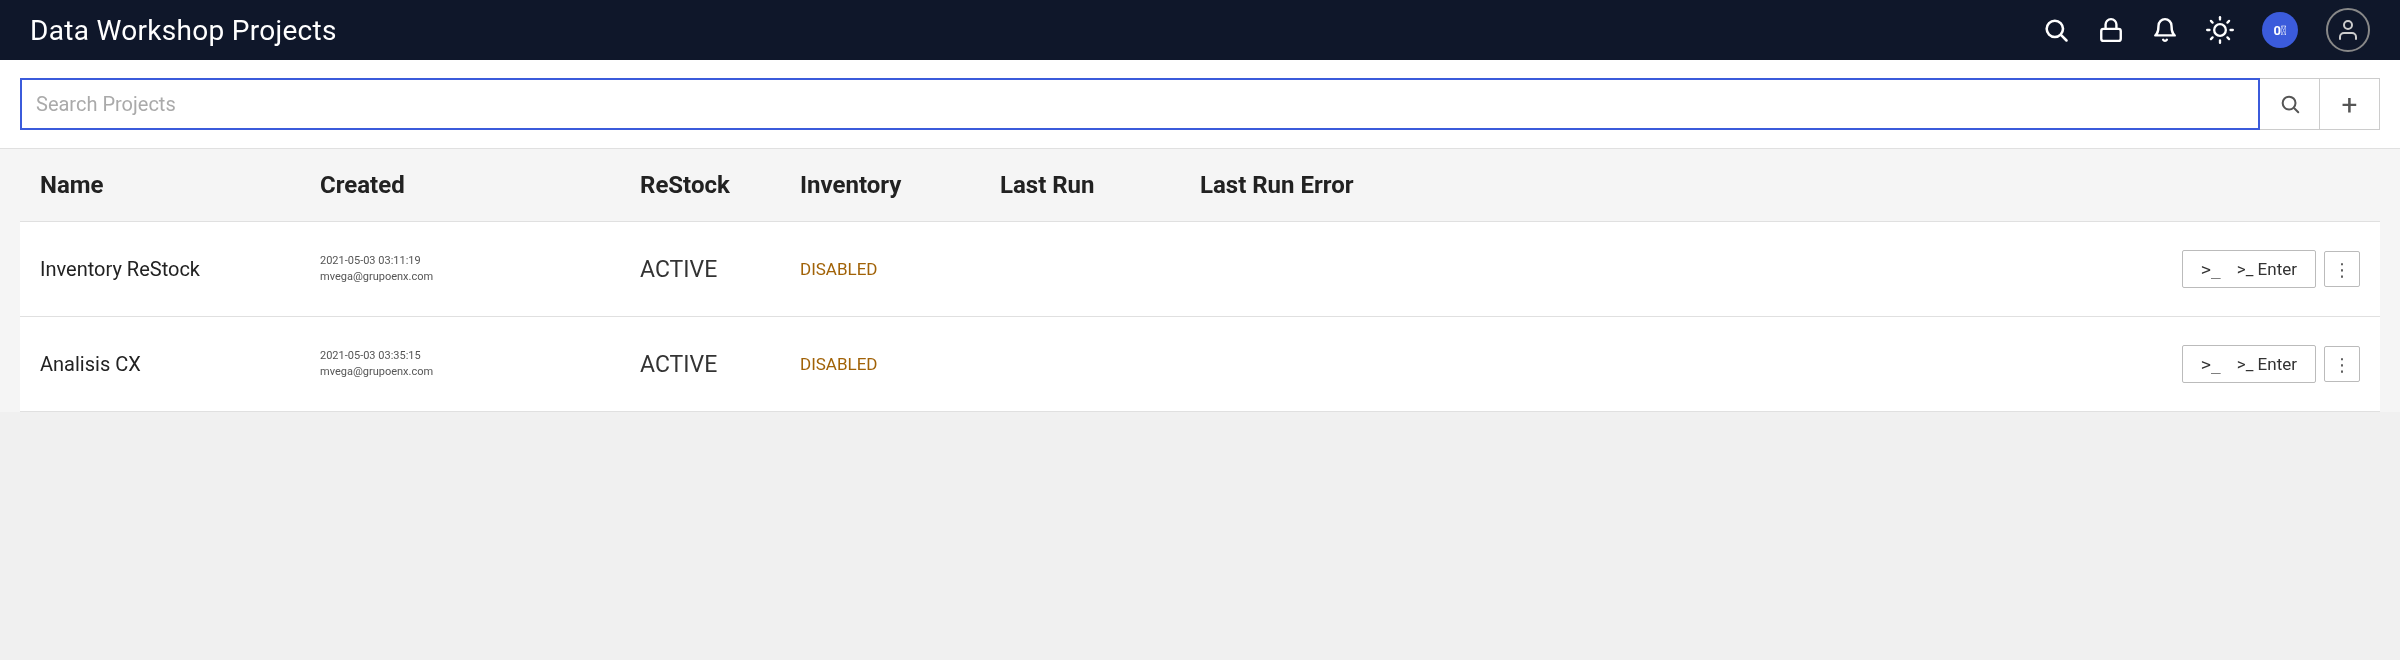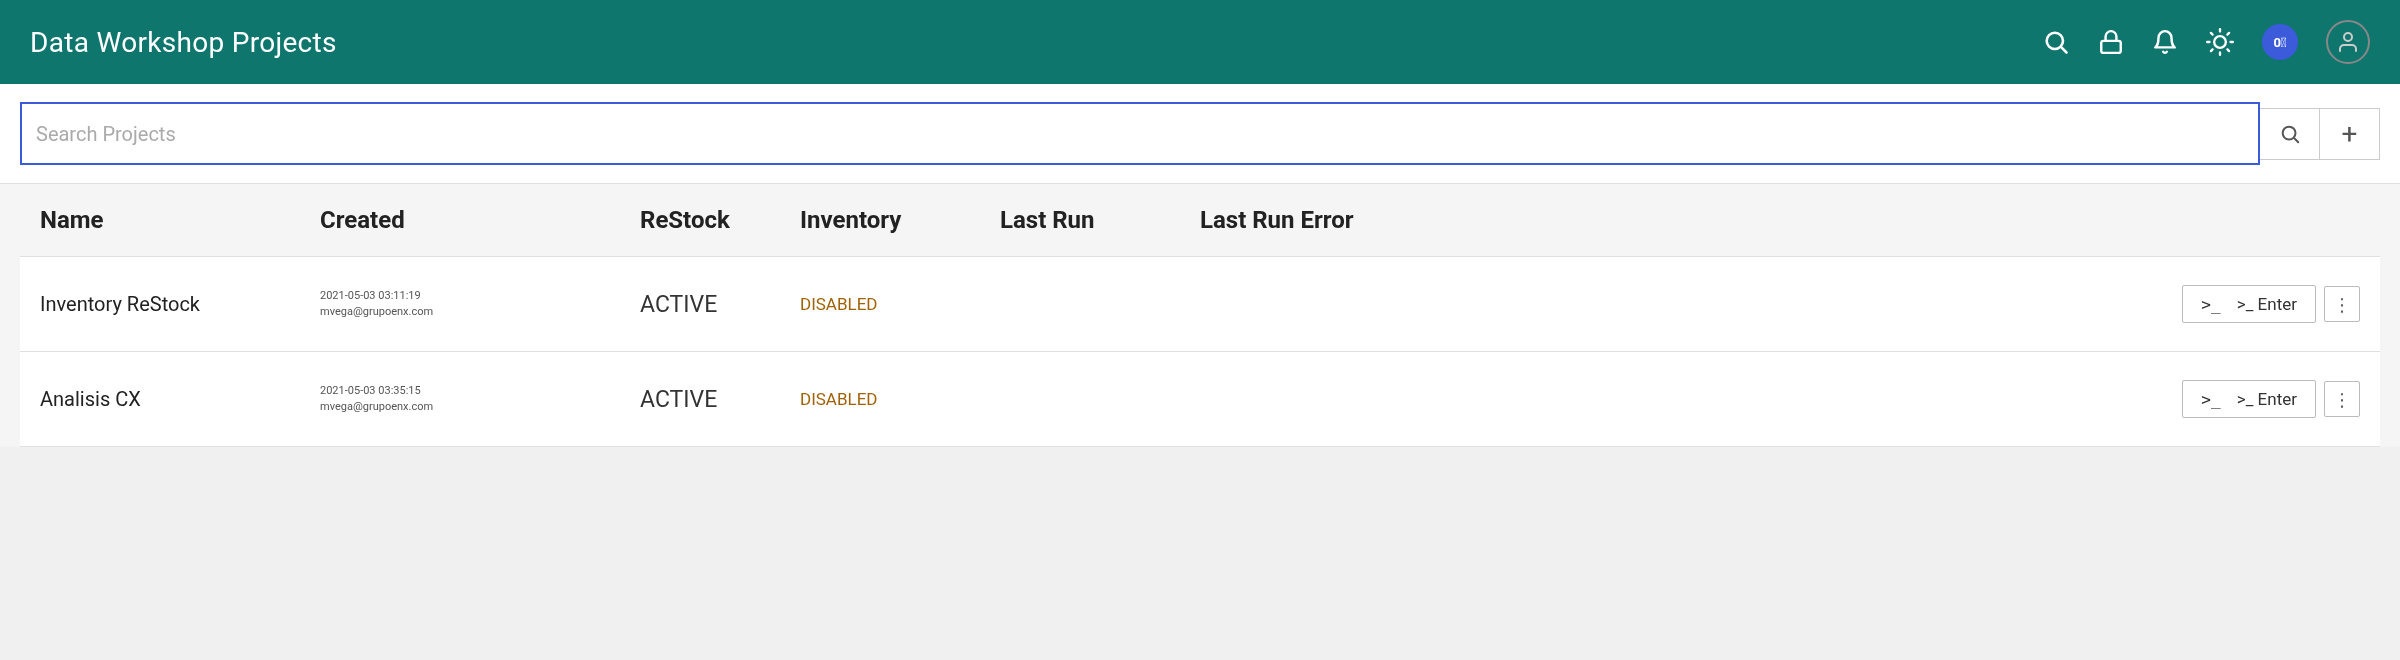--- a/index.html
+++ b/index.html
@@ -12,22 +12,22 @@
     body {
       width: 2400px;
       height: 660px;
       background: #f0f0f0;
       overflow: hidden;
     }
 
     
     .header {
       width: 100%;
-      height: 84px;
-      background: #0f766e;
+      height: 60px;
+      background: #0f172a;
       display: flex;
       align-items: center;
       justify-content: space-between;
       padding: 0 30px 0 30px;
     }
 
     .header-title {
       color: #ffffff;
       font-size: 28px;
       font-weight: 400;
@@ -70,21 +70,21 @@
       align-items: center;
       gap: 0;
       border-bottom: 1px solid #e0e0e0;
     }
 
     .search-input-wrapper {
       flex: 1;
       border: 2px solid #3b5bdb;
       display: flex;
       align-items: center;
-      height: 63px;
+      height: 52px;
       padding: 0 14px;
       background: #fff;
     }
 
     .search-input {
       border: none;
       outline: none;
       font-size: 20px;
       color: #333;
       width: 100%;

